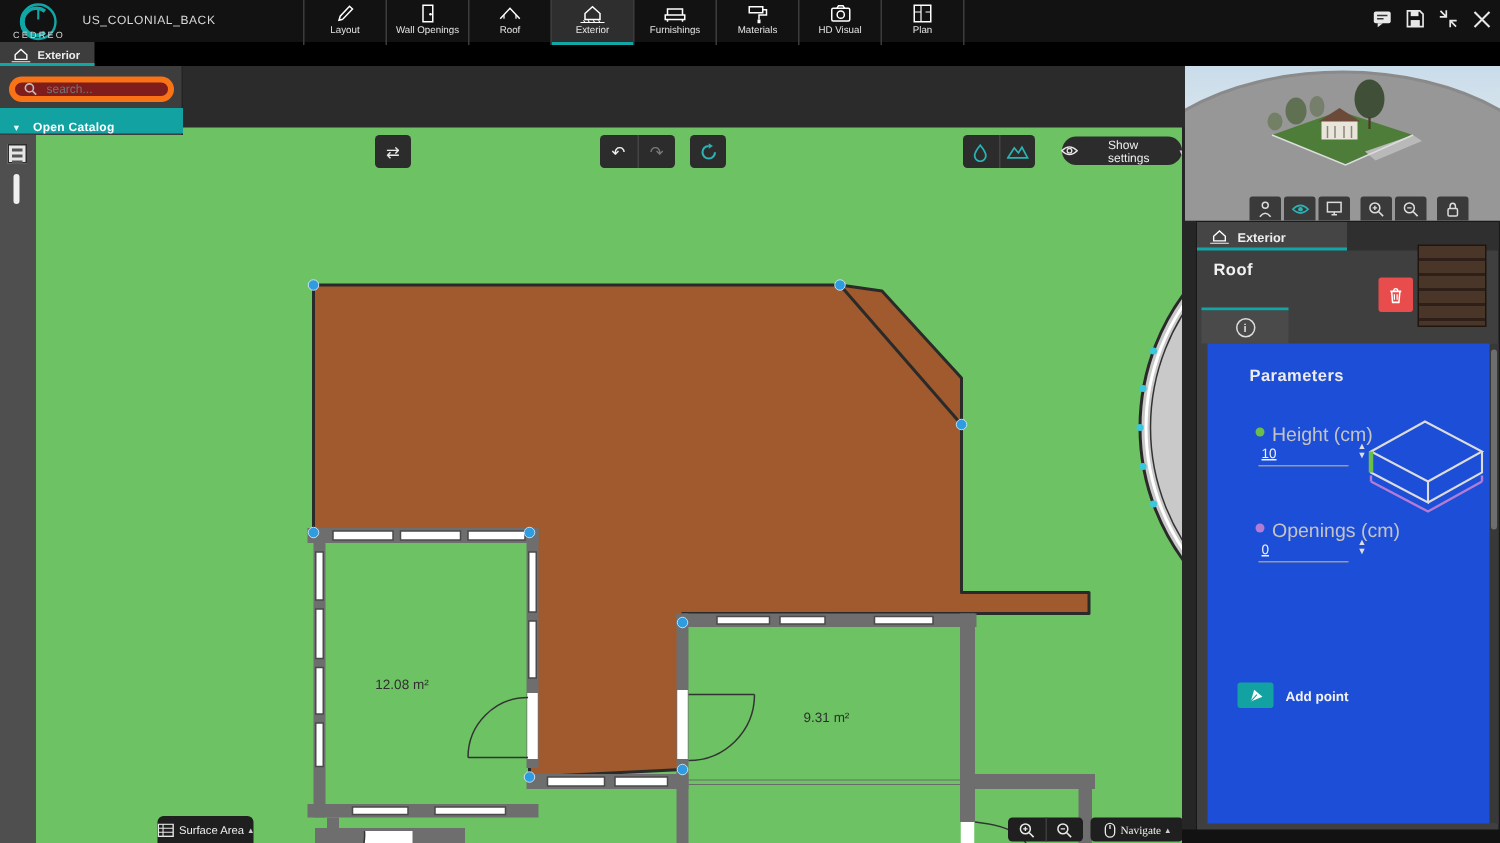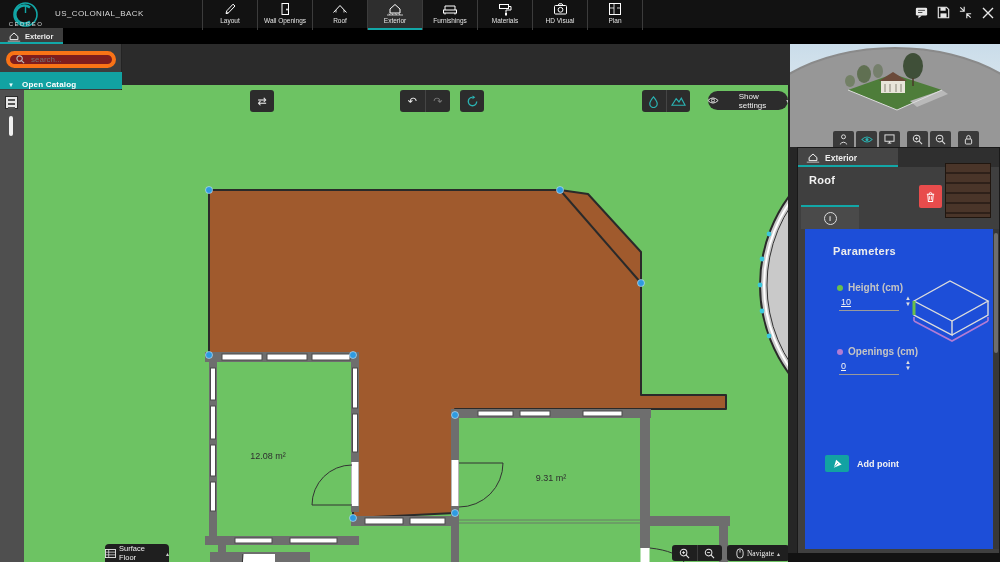--- a/index.html
+++ b/index.html
@@ -96,21 +96,21 @@
   #rp-info-line{left:3px;top:57px;width:58px;height:2px;background:#12a7a7;}
   #rp-info-tab{left:3px;top:59px;width:58px;height:22px;background:#4a4a4a;display:flex;align-items:center;
     justify-content:center;cursor:pointer;}
   #rp-info-tab .i-circ{width:11px;height:11px;border:1px solid #ddd;border-radius:50%;color:#ddd;font-size:7.5px;
     display:flex;align-items:center;justify-content:center;font-weight:bold;}
   #rp-body{left:7px;top:81px;width:192px;height:320px;background:#1d4ed8;}
   #rp-scroll{left:195px;top:81px;width:6px;height:320px;background:#383838;}
   #rp-scroll-thumb{left:1px;top:4px;width:4px;height:120px;background:#6e6e6e;border-radius:2px;cursor:pointer;}
   #rp-params-title{left:28px;top:16px;font-size:11px;color:#ececec;font-weight:bold;letter-spacing:.3px;}
   .dot{width:6px;height:6px;border-radius:50%;}
-  .fld-label{font-size:10px;color:#c4c4c4;font-weight:bold;}
+  .fld-label{font-size:13px;color:#c4c4c4;}
   .fld-value{font-size:9px;color:#f4f4f4;text-decoration:underline;}
   .fld-line{height:1px;background:#9a9a9a;}
   .stepper{display:flex;flex-direction:column;line-height:6px;cursor:pointer;}
   .stepper span{font-size:6px;color:#e0e0e0;}
   #add-point-btn{left:20px;top:226px;width:24px;height:17px;background:#12a2a2;border-radius:2px;display:flex;
     align-items:center;justify-content:center;cursor:pointer;}
   #add-point-lbl{left:52px;top:230px;font-size:9px;color:#f2f2f2;font-weight:bold;}
   #rp-bottom-strip{left:788px;top:553px;width:212px;height:9px;background:#121212;z-index:31;}
 </style>
 </head>
@@ -404,21 +404,21 @@
     <span class="chev">▾</span>
   </div>
 
   <div class="abs" id="surface-area-btn">
     <span style="display:flex">
       <svg width="11" height="9" viewBox="0 0 12 10">
           <rect x="0.5" y="0.5" width="11" height="9" fill="none" stroke="#e8e8e8" stroke-width="1"></rect>
           <path d="M0.5 3.5 H11.5 M0.5 6.5 H11.5 M4 0.5 V9.5" stroke="#e8e8e8" stroke-width="0.8"></path>
         </svg>
       </span>
-    <span class="lbl">Surface Floor</span>
+    <span class="lbl">Surface Area</span>
     <span class="chev">▴</span>
   </div>
   <div class="abs" id="zoom-group">
     <div class="zg-btn first">
       <span style="display:flex">
         <svg width="11" height="11" viewBox="0 0 12 12">
             <circle cx="5" cy="5" r="3.6" fill="none" stroke="#e8e8e8" stroke-width="1.1"></circle>
             <line x1="7.8" y1="7.8" x2="11" y2="11" stroke="#e8e8e8" stroke-width="1.2"></line>
             <path d="M3.4 5 H6.6 M5 3.4 V6.6" stroke="#e8e8e8" stroke-width="1"></path>
           </svg>

